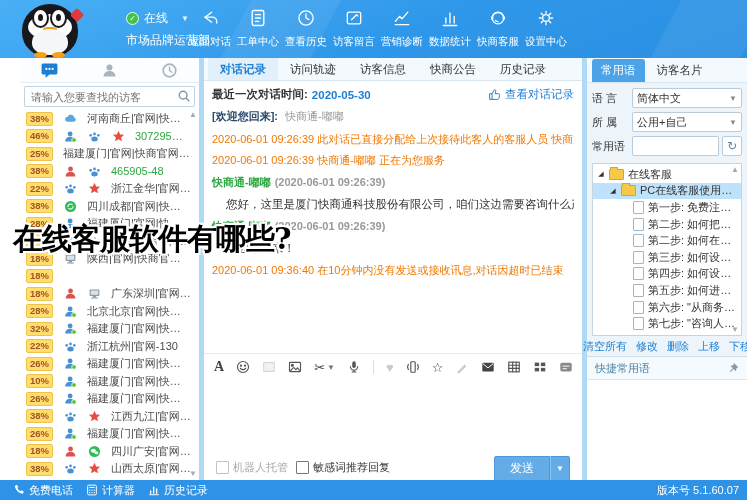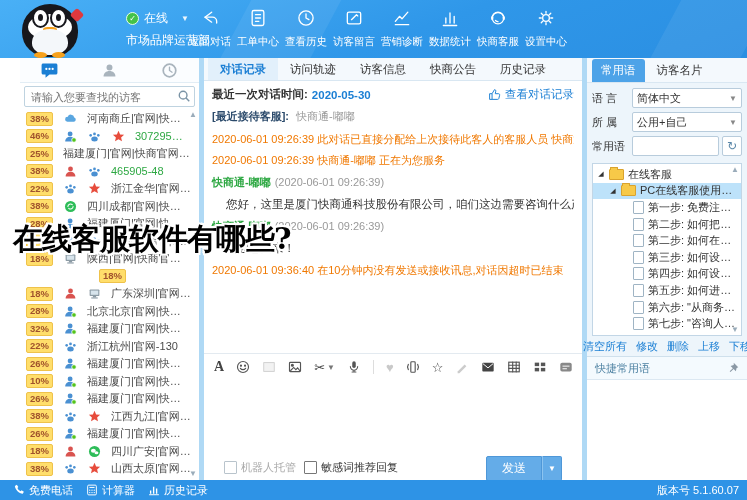--- a/index.html
+++ b/index.html
@@ -34,21 +34,21 @@
   .main{position:absolute;top:58px;bottom:20px;left:0;right:0;display:flex;box-shadow:inset 2px 0 0 #3E9BE8,inset -2px 0 0 #3E9BE8;}
   .splitter{width:5px;background:#AFD9F5;}
   
   .sidebar{width:179px;display:flex;flex-direction:column;background:#fff;padding-left:20px;}
   .side-tabs{height:24px;display:flex;align-items:center;justify-content:space-around;background:#FBFDFF;border-bottom:1px solid #E2EDF5;}
   .side-tab{width:40px;display:flex;justify-content:center;cursor:pointer;}
   .side-search{margin:3px 4px 2px;position:relative;}
   .side-search input{width:100%;box-sizing:border-box;height:21px;border:1px solid #BFD3E0;border-radius:2px;font-size:11px;padding:0 22px 0 6px;color:#666;font-family:inherit;}
   .side-search .ic{position:absolute;right:4px;top:3px;}
   .vlist{flex:1;position:relative;overflow:hidden;padding-top:1px;}
-  .vrow{height:17.5px;display:flex;align-items:center;gap:10px;padding-left:6px;cursor:pointer;justify-content:center;}
+  .vrow{height:17.5px;display:flex;align-items:center;gap:10px;padding-left:6px;cursor:pointer;}
   .badge{min-width:25px;height:12px;background:#FFDE6B;border:1px solid #EFC24A;border-radius:2px;color:#A0522D;font-size:9.5px;font-weight:bold;text-align:center;line-height:12px;}
   .vicon{width:14px;height:14px;display:inline-flex;align-items:center;justify-content:center;}
   .vname{font-size:11px;color:#4A4A4A;white-space:nowrap;overflow:hidden;text-overflow:ellipsis;flex:1;padding-right:8px;}
   .vname.green{color:#2EA843;}
   .vscroll{position:absolute;right:2px;font-size:8px;color:#9AACBA;cursor:pointer;}
   .vscroll.up{top:1px;} .vscroll.down{bottom:2px;}
   
   .center{flex:1;display:flex;flex-direction:column;background:#fff;min-width:0;}
   .ctabs{height:22px;display:flex;align-items:stretch;background:#F4F9FD;border-bottom:1px solid #D9E7F2;padding-left:4px;}
   .ctab{padding:4px 12px 0;font-size:11.5px;color:#333;cursor:pointer;}
@@ -56,31 +56,31 @@
   .cinfo{padding:6px 8px 2px;}
   .cinfo-r1{display:flex;align-items:center;font-size:11.5px;font-weight:bold;color:#333;}
   .cdate{color:#1B7FD4;margin-left:4px;}
   .cviewlog{margin-left:auto;font-weight:normal;color:#1B7FD4;display:flex;align-items:center;gap:4px;cursor:pointer;}
   .cinfo-r2{font-size:11px;margin-top:7px;}
   .cinfo-r2 .lab{color:#2B4A6B;font-weight:bold;}
   .cinfo-r2 .val{color:#999;margin-left:4px;}
   .cmsgs{padding:3px 8px 0;font-size:11px;line-height:1.95;}
   .msg-sys{color:#F07800;white-space:nowrap;overflow:hidden;}
   .msg-head{color:#2EA843;font-weight:bold;white-space:nowrap;}
-  .msg-head .t{color:#999;font-weight:normal;margin-left:4px;}
+  .msg-head .t{color:#999;font-weight:bold;margin-left:4px;}
   .msg-body{color:#333;padding-left:14px;font-size:11.5px;white-space:nowrap;overflow:hidden;}
   .cfill{flex:1;}
   .ctools{height:26px;border-top:1px solid #E3EAF0;display:flex;align-items:center;gap:12px;padding-left:10px;color:#555;}
   .ftool{display:inline-flex;align-items:center;cursor:pointer;font-size:13px;color:#444;}
   .ftool.muted{color:#C9C9C9;}
   .ftool .caret{font-size:8px;color:#777;margin-left:2px;}
   .fsep{width:1px;height:14px;background:#DDD;}
   .fA{font-weight:bold;font-family:"Liberation Serif","DejaVu Serif",serif;font-size:14px;}
   .cinput{height:76px;}
-  .cbottom{height:24px;display:flex;align-items:center;padding:0 20px;font-size:11px;gap:10px;}
+  .cbottom{height:24px;display:flex;align-items:center;padding:0 12px;font-size:11px;gap:10px;}
   .chk{display:inline-flex;align-items:center;gap:4px;cursor:pointer;}
   .chk .box{width:11px;height:11px;border:1px solid #B9C4CC;background:#fff;border-radius:1px;}
   .chk.muted{color:#AAA;} .chk.normal{color:#333;} .chk.normal .box{border-color:#777;}
   .send{margin-left:auto;display:flex;cursor:pointer;}
   .send-main{background:#64ACE8;color:#fff;padding:3px 15px;font-size:12px;border:1px solid #4E97D8;border-radius:2px 0 0 2px;}
   .send-caret{background:#64ACE8;border:1px solid #4E97D8;border-left:1px solid #8CC4F0;color:#fff;padding:0 5px;display:flex;align-items:center;font-size:8px;border-radius:0 2px 2px 0;}
   
   .rpanel{width:160px;background:#EDF5FB;display:flex;flex-direction:column;}
   .rtabs{height:24px;display:flex;align-items:flex-end;padding-left:5px;gap:3px;background:#F4F9FD;border-bottom:1px solid #D9E7F2;}
   .rtab{padding:4px 9px;font-size:11.5px;color:#333;cursor:pointer;}
@@ -540,21 +540,21 @@
           <span class="cviewlog">
             <span class="ic">
                 <svg viewBox="0 0 16 16" width="13" height="13" fill="none" stroke="#1B7FD4" stroke-width="1.2">
                   <path d="M5 7v7H2V7h3l3-5c1 0 1.8.8 1.5 2L9 7h4c1 0 1.6 1 1.3 2l-1 4c-.2.8-.8 1-1.6 1H5"></path>
                 </svg>
               </span>
             <span>查看对话记录</span>
           </span>
         </div>
         <div class="cinfo-r2">
-          <span class="lab">[最近接待客服]:</span>
+          <span class="lab">[欢迎您回来]:</span>
           <span class="val">快商通-嘟嘟</span>
         </div>
       </div>
       <div class="cmsgs" id="cmsgs">
           <div class="msg-sys">2020-06-01 09:26:39 此对话已直接分配给上次接待此客人的客服人员 快商通-嘟嘟</div>
           <div class="msg-sys">2020-06-01 09:26:39 快商通-嘟嘟 正在为您服务</div>
           <div class="msg-head">快商通-嘟嘟<span class="t">(2020-06-01 09:26:39)</span></div>
           <div class="msg-body">您好，这里是厦门快商通科技股份有限公司，咱们这边需要咨询什么产品？</div>
           <div class="msg-head">快商通-嘟嘟<span class="t">(2020-06-01 09:26:39)</span></div>
           <div class="msg-body">欢迎您回来！</div>

